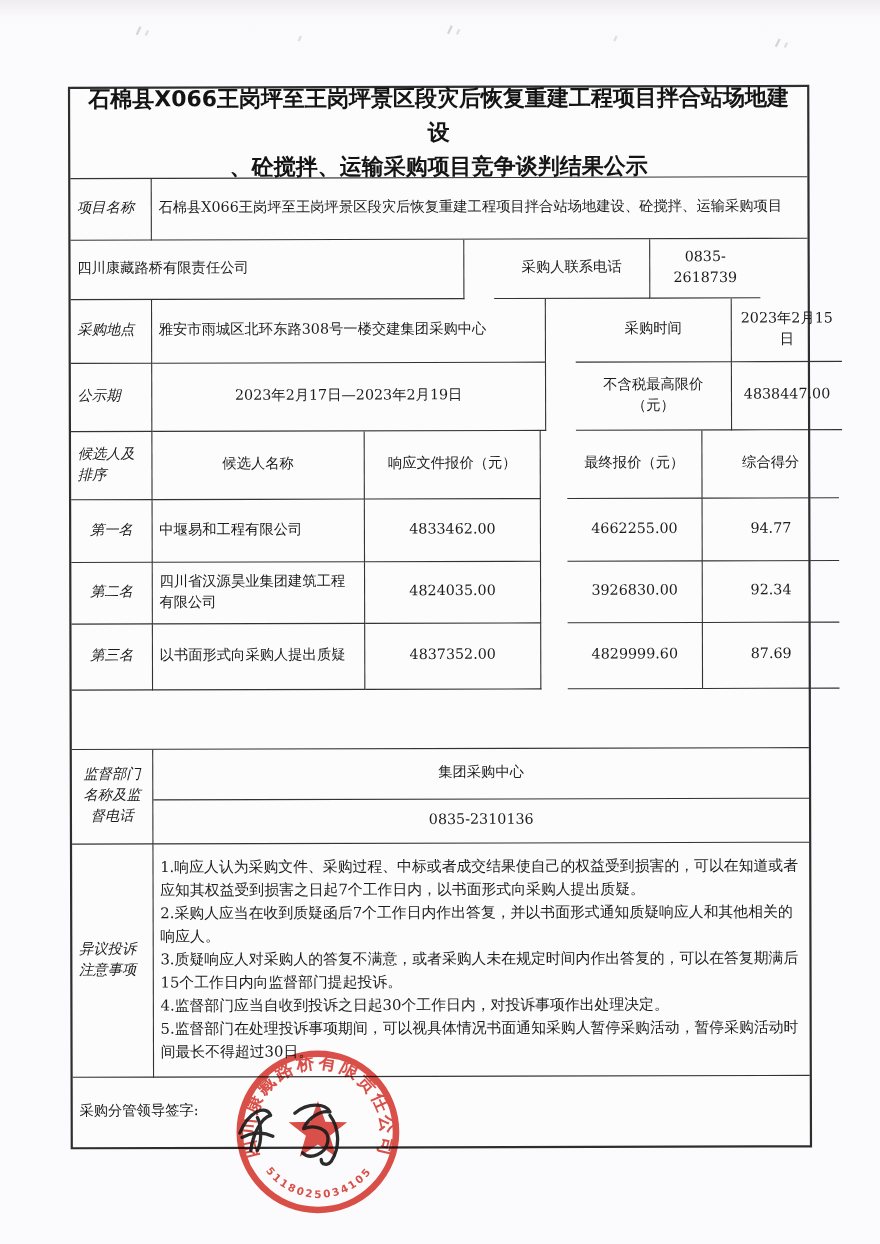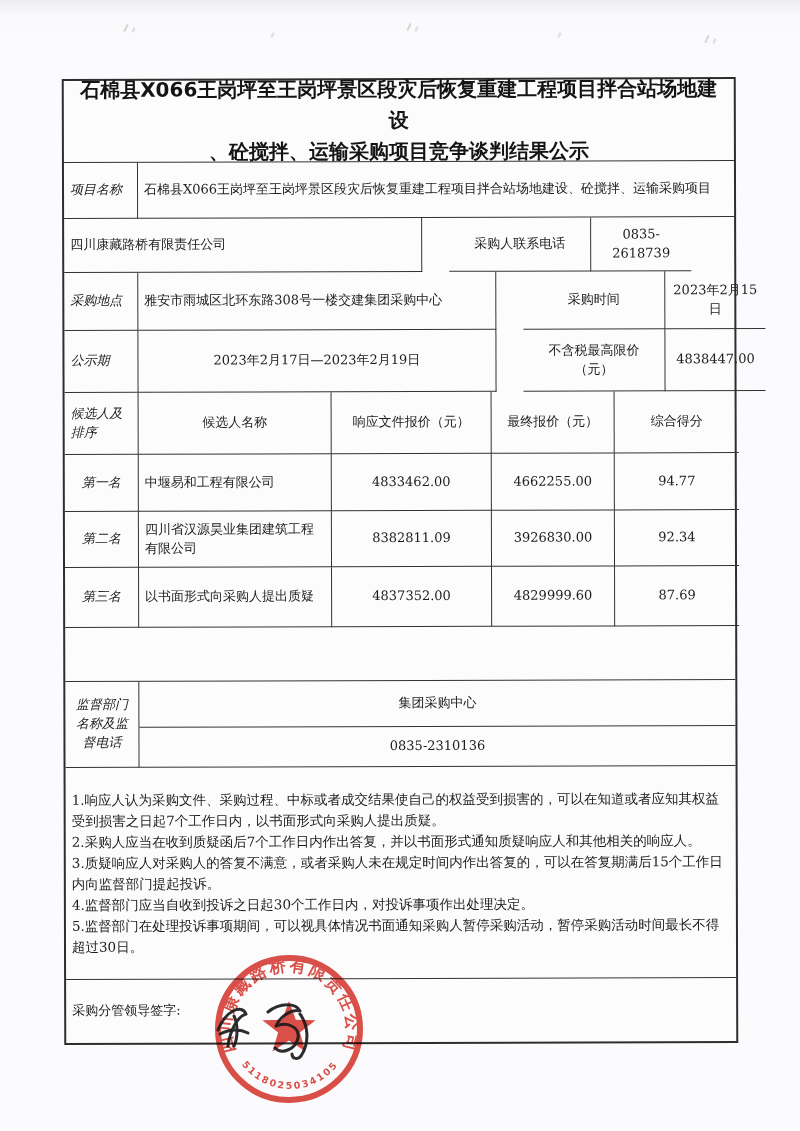--- a/index.html
+++ b/index.html
@@ -49,21 +49,21 @@
   .r-other{height:54px;}
   .r-superv{height:86px;}
   .r-complaint{height:212px;}
   .r-sign{height:63px;}
 
   .w358{flex:0 0 358px;}
   .w142{flex:0 0 142px;margin-left:27px;}
   .w100{flex:0 0 100px;}
   .w193{flex:0 0 193px;}
   .w160{flex:0 0 160px;}
-  .w123{flex:0 0 123px;}
+  .w123{flex:0 0 123px;margin-left:24px;}
   .w124{flex:0 0 124px;}
 
   .sub-col{flex:1 1 auto;display:flex;flex-direction:column;padding:0;align-items:stretch;}
   .sub-cell{display:flex;align-items:center;justify-content:center;box-sizing:border-box;font-size:13px;}
   .sub-top{height:46px;border-bottom:1.5px solid #333;}
   .sub-bottom{height:38.5px;}
 
   .complaint-cell{align-items:center;}
   .complaint-cell .txt{width:100%;}
   .complaint-cell p{margin:0;font-size:13.5px;line-height:21px;text-align:left;}
@@ -133,21 +133,21 @@
       <div class="td lbl c">第一名</div>
       <div class="td w193">中堰易和工程有限公司</div>
       <div class="td w160 c">4833462.00</div>
       <div class="td w123 c">4662255.00</div>
       <div class="td w124 c">94.77</div>
     </div>
 
     <div class="tr r-c2">
       <div class="td lbl c">第二名</div>
       <div class="td w193">四川省汉源昊业集团建筑工程有限公司</div>
-      <div class="td w160 c">8382811.09</div>
+      <div class="td w160 c">4824035.00</div>
       <div class="td w123 c">3926830.00</div>
       <div class="td w124 c">92.34</div>
     </div>
 
     <div class="tr r-c3">
       <div class="td lbl c">第三名</div>
       <div class="td w193">以书面形式向采购人提出质疑</div>
       <div class="td w160 c">4837352.00</div>
       <div class="td w123 c">4829999.60</div>
       <div class="td w124 c">87.69</div>
@@ -159,20 +159,21 @@
 
     <div class="tr r-superv">
       <div class="td lbl c">监督部门名称及监督电话</div>
       <div class="td sub-col">
         <div class="sub-cell sub-top">集团采购中心</div>
         <div class="sub-cell sub-bottom">0835-2310136</div>
       </div>
     </div>
 
     <div class="tr r-complaint">
+      <div class="td lbl">异议投诉注意事项</div>
       <div class="td grow complaint-cell">
         <div class="txt">
           <p>1.响应人认为采购文件、采购过程、中标或者成交结果使自己的权益受到损害的，可以在知道或者应知其权益受到损害之日起7个工作日内，以书面形式向采购人提出质疑。</p>
           <p>2.采购人应当在收到质疑函后7个工作日内作出答复，并以书面形式通知质疑响应人和其他相关的响应人。</p>
           <p>3.质疑响应人对采购人的答复不满意，或者采购人未在规定时间内作出答复的，可以在答复期满后15个工作日内向监督部门提起投诉。</p>
           <p>4.监督部门应当自收到投诉之日起30个工作日内，对投诉事项作出处理决定。</p>
           <p>5.监督部门在处理投诉事项期间，可以视具体情况书面通知采购人暂停采购活动，暂停采购活动时间最长不得超过30日。</p>
         </div>
       </div>
     </div>

